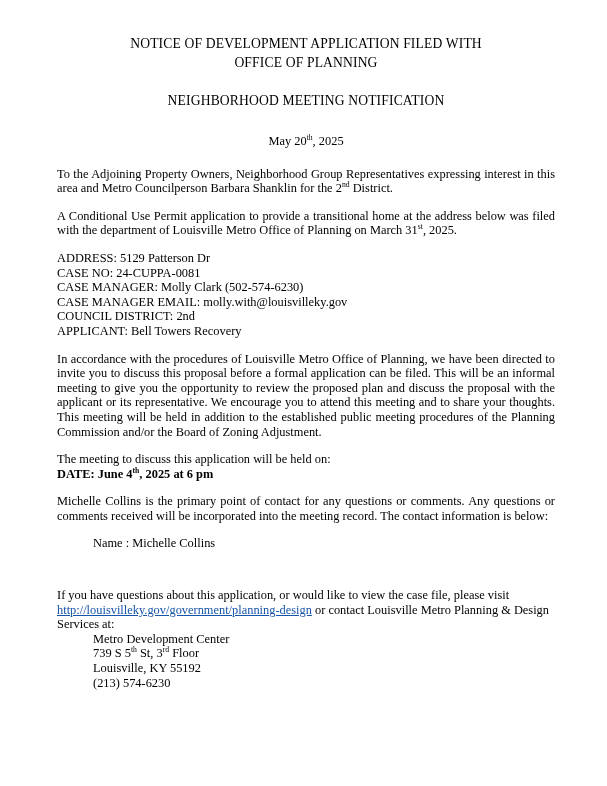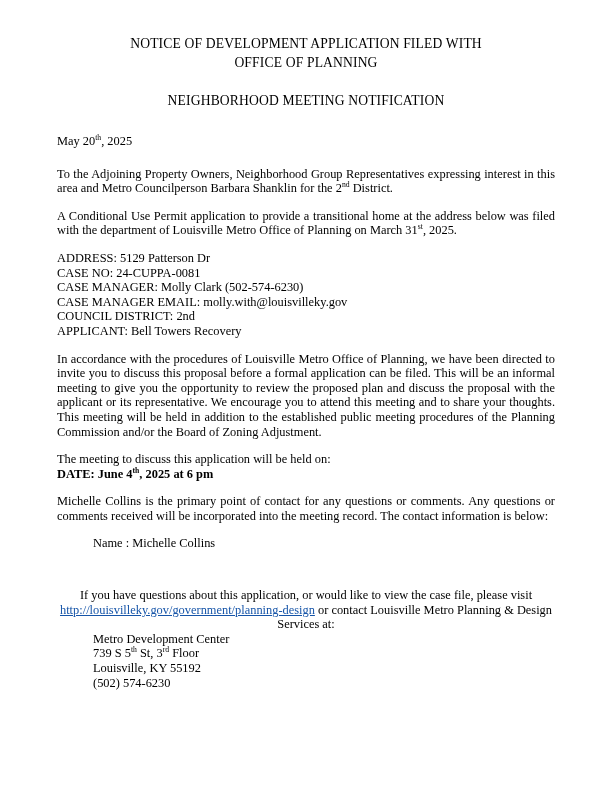--- a/index.html
+++ b/index.html
@@ -41,41 +41,41 @@
     font-size: 13.6px;
     line-height: 19px;
     margin-top: 19px;
     letter-spacing: 0.15px;
   }
   .body-text {
     font-size: 12.4px;
     line-height: 14.6px;
     text-align: justify;
   }
-  .nojust { text-align: center; }
+  .nojust { text-align: left; }
   .details p, .meeting p, .contact-lines p, .addr p {
     margin: 0;
     font-size: 12.4px;
     line-height: 14.6px;
   }
   .bold { font-weight: bold; }
   .indent {
     margin-left: 36px;
   }
   sup {
     font-size: 0.62em;
     vertical-align: super;
     line-height: 0;
   }
   .link {
     color: #1554a8;
     text-decoration: underline;
   }
   p { margin: 0; }
-  .date-line { font-size: 12.4px; line-height: 14.6px; }
+  .date-line { font-size: 12.4px; line-height: 14.6px; text-align: center; }
   .spacer-sm { height: 13px; }
   .spacer-md { height: 18px; }
   .spacer-lg { height: 24px; }
 </style>
 </head>
 <body>
 
 <div class="page">
   <div class="content">
 
@@ -132,17 +132,17 @@
 
     <div class="spacer-lg"></div>
     <div class="spacer-sm"></div>
 
     <p class="body-text nojust"><span>If you have questions about this application, or would like to view the case file, please visit </span><a class="link" href="#">http://louisvilleky.gov/government/planning-design</a><span> or contact Louisville Metro Planning &amp; Design Services at:</span></p>
 
     <div class="addr indent">
       <p>Metro Development Center</p>
       <p><span>739 S 5</span><sup>th</sup><span> St, 3</span><sup>rd</sup><span> Floor</span></p>
       <p>Louisville, KY 55192</p>
-      <p>(502) 574-6230</p>
+      <p>(213) 574-6230</p>
     </div>
 
   </div>
 </div>
 
 </body></html>

